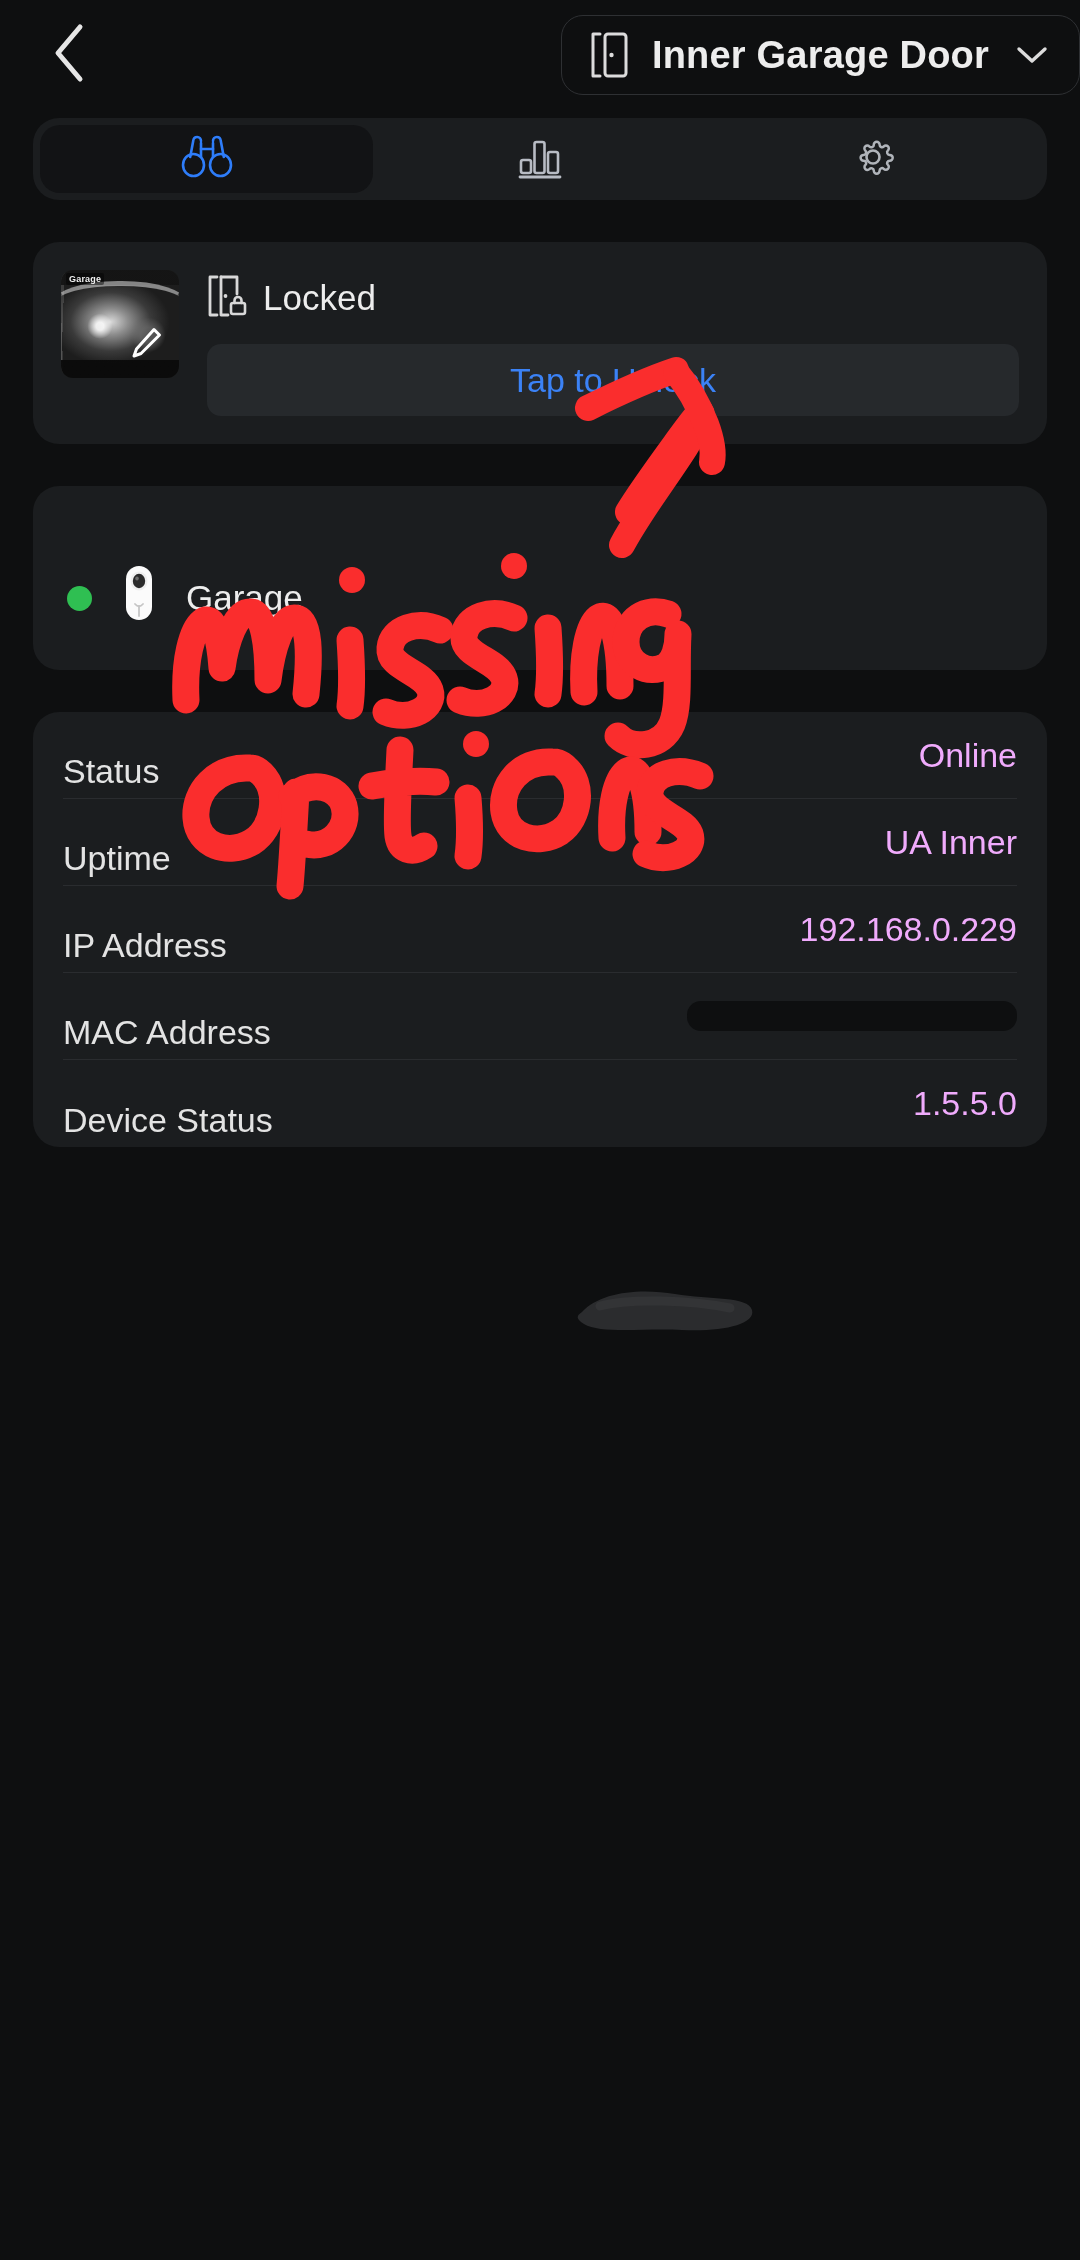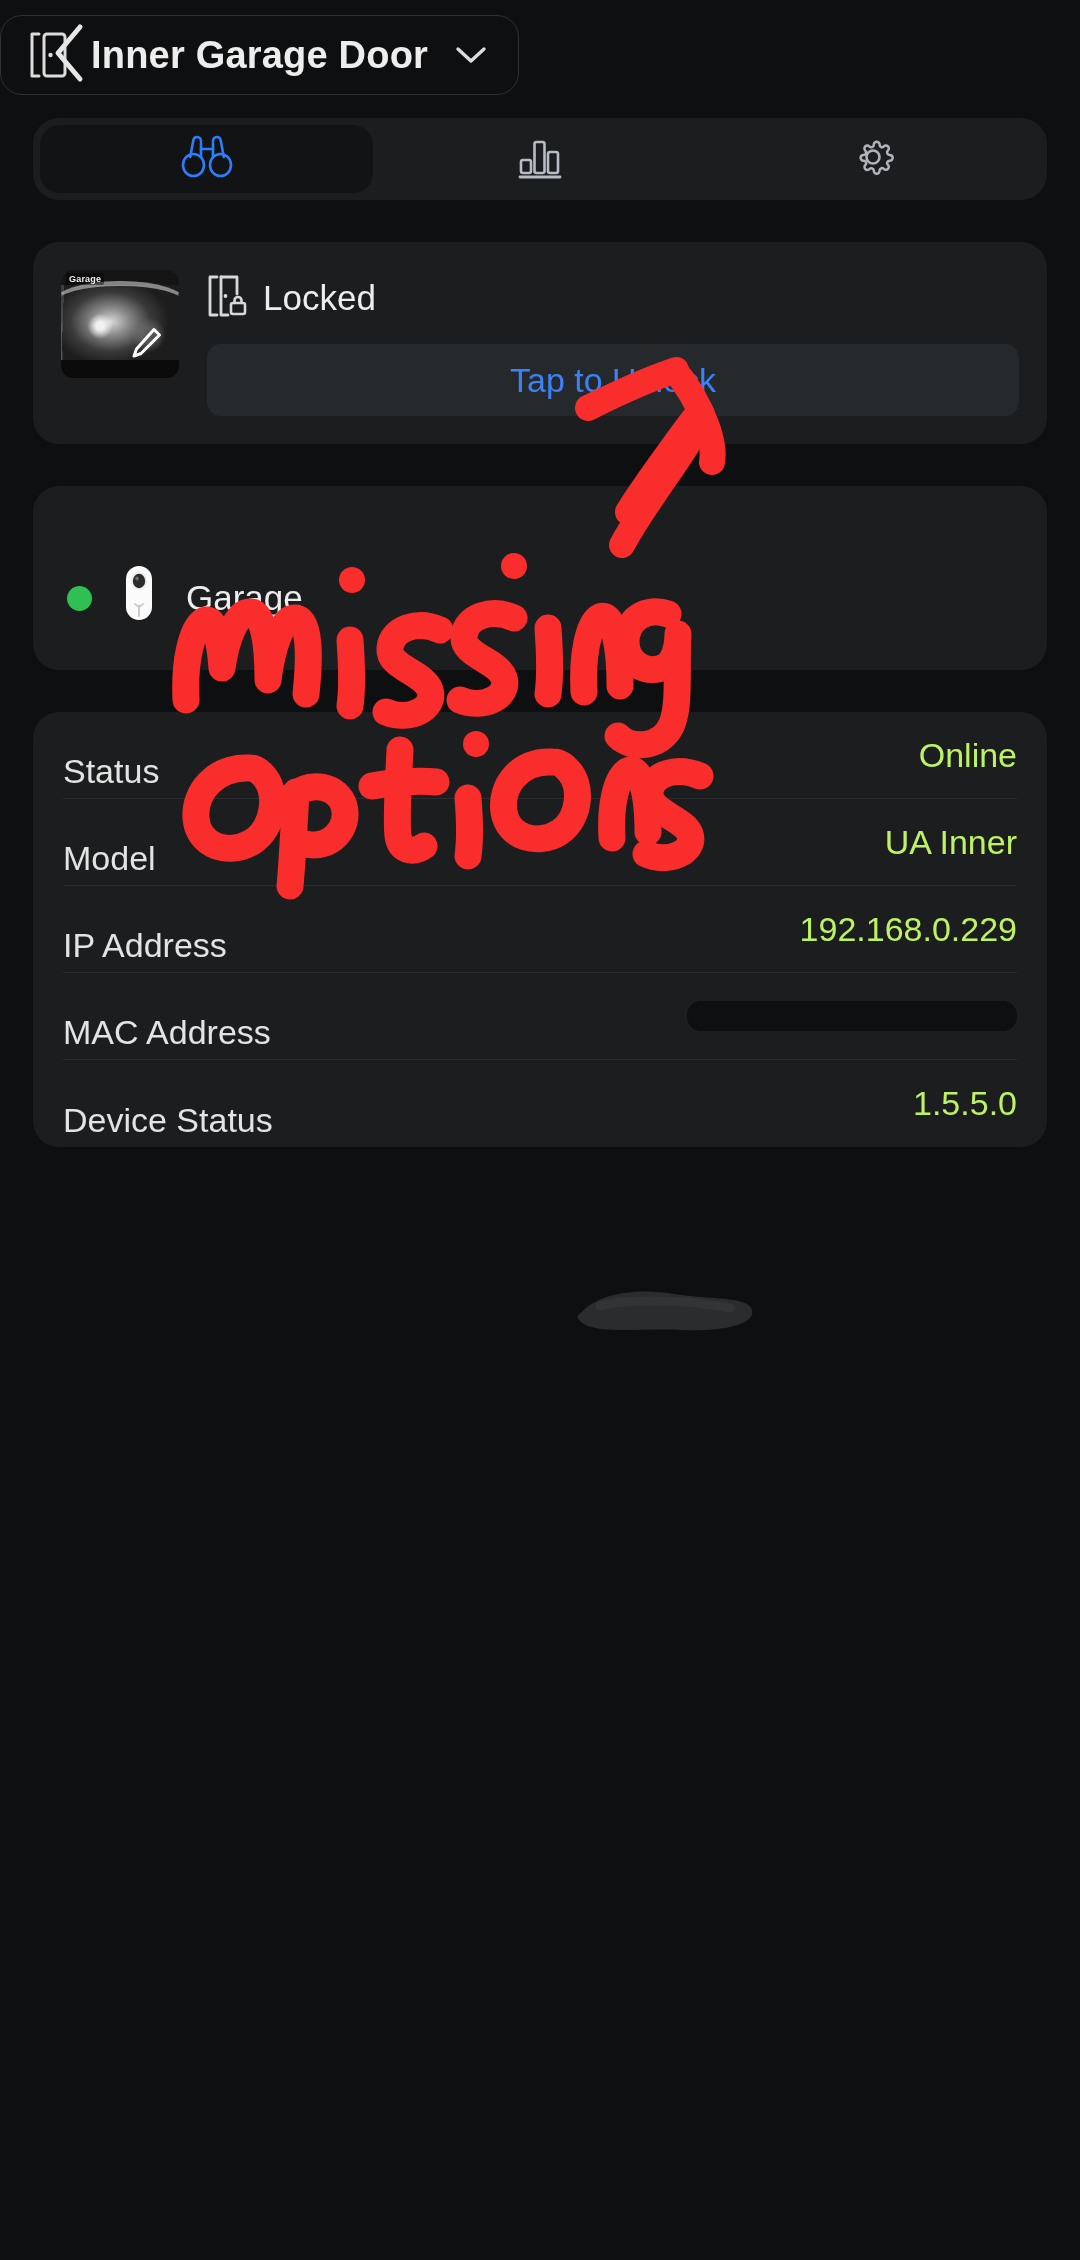--- a/index.html
+++ b/index.html
@@ -8,21 +8,21 @@
     width:1080px; height:2260px;
     font-family:"Liberation Sans", sans-serif;
     color:#e8e8e8;
     position:relative; overflow:hidden;
     -webkit-font-smoothing:antialiased;
   }
 
   
   .header {
     height:110px; position:relative;
-    display:flex; align-items:center; justify-content:flex-start;
+    display:flex; align-items:center; justify-content:flex-end;
   }
   .back-btn {
     position:absolute; left:28px; top:10px;
     width:86px; height:86px;
     display:flex; align-items:center; justify-content:center;
     cursor:pointer;
   }
   .back-btn svg { display:block; }
   .title-pill {
     display:flex; align-items:center; gap:22px;
@@ -112,21 +112,21 @@
   .device-name { font-size:35px; color:#ededed; }
 
   
   .info-card { padding:0 30px; overflow:hidden; }
   .info-row {
     display:flex; align-items:center; justify-content:space-between;
     height:87px; border-bottom:1.5px solid #2a2c2f;
   }
   .info-row:last-child { border-bottom:none; }
   .info-key { font-size:34px; color:#e3e3e3;margin-top:33px; }
-  .info-val { font-size:34px; color:#bef264; }
+  .info-val { font-size:34px; color:#f0abfc; }
   .redact {
     width:330px; height:30px; background:#0e0f10; border-radius:14px;
   }
 
   
   .annotation {
     position:absolute; left:0; top:0; width:1080px; height:2260px;
     pointer-events:none;
   }
   .redact-blob { position:absolute; pointer-events:none; }
@@ -249,21 +249,21 @@
 </div>
 
 <div class="card info-card">
 
   <div class="info-row">
     <span class="info-key">Status</span>
     <span class="info-val">Online</span>
   </div>
 
   <div class="info-row">
-    <span class="info-key">Model</span>
+    <span class="info-key">Uptime</span>
     <span class="info-val">UA Inner</span>
   </div>
 
   <div class="info-row">
     <span class="info-key">IP Address</span>
     <span class="info-val">192.168.0.229</span>
   </div>
 
   <div class="info-row">
     <span class="info-key">MAC Address</span>

